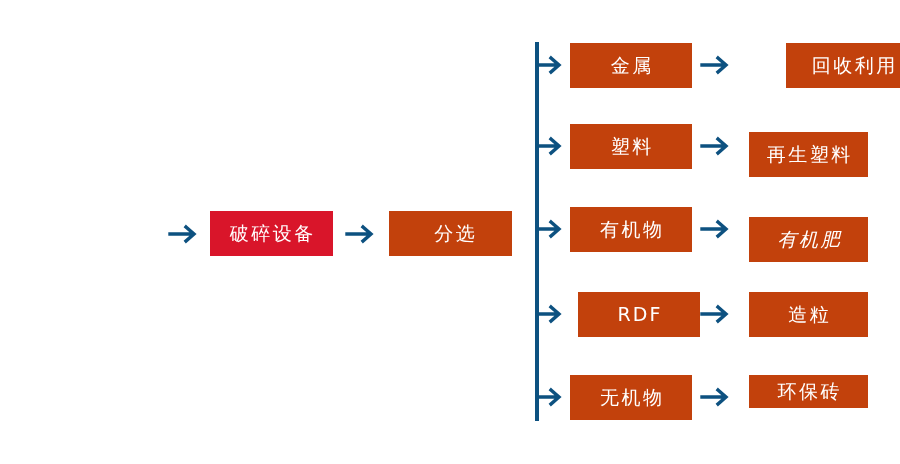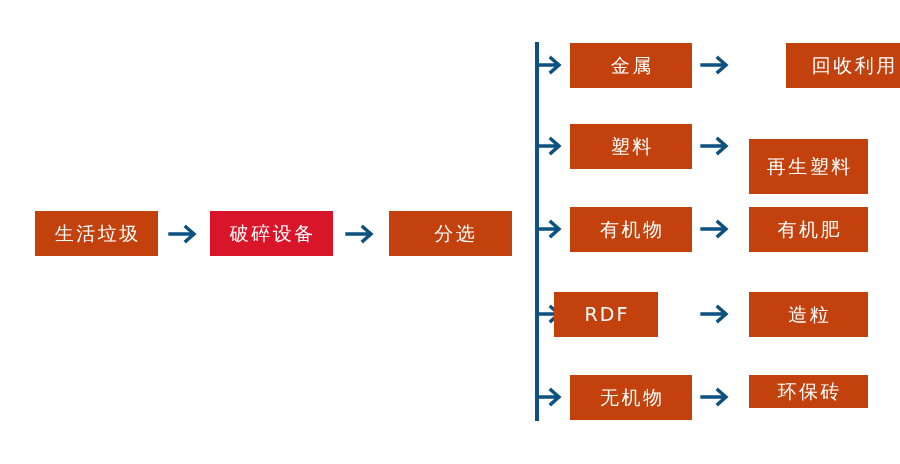--- a/index.html
+++ b/index.html
@@ -54,21 +54,20 @@
   .vbar {
     position: absolute;
     background: #0d5180;
   }
 </style>
 </head>
 <body>
 
 <div id="canvas">
 
-  <div class="node blue" id="main-node-0" style="left:35px; top:211px; width:123px; height:45px;">生活垃圾</div>
 
   <div class="arrow" style="left:168px; top:221px; width:32px;">
     <svg width="32" height="26" viewBox="0 0 32 26" aria-hidden="true">
       <path d="M2 13 H24 M18 6 L26 13 L18 20" fill="none" stroke="#0d5180" stroke-width="3.4" stroke-linecap="square" stroke-linejoin="miter"></path>
     </svg>
   </div>
 
   <div class="node red" id="main-node-1" style="left:210px; top:211px; width:123px; height:45px;">破碎设备</div>
 
   <div class="arrow" style="left:345px; top:221px; width:32px;">
@@ -98,41 +97,41 @@
     <svg width="28" height="26" viewBox="0 0 28 26" aria-hidden="true">
       <path d="M0 13 H20 M14 6 L22 13 L14 20" fill="none" stroke="#0d5180" stroke-width="3.4" stroke-linecap="square" stroke-linejoin="miter"></path>
     </svg>
   </div>
   <div class="node blue" style="left:570px; top:124px; width:122px; height:45px;">塑料</div>
   <div class="arrow" style="left:700px; top:133px; width:32px;">
     <svg width="32" height="26" viewBox="0 0 32 26" aria-hidden="true">
       <path d="M2 13 H24 M18 6 L26 13 L18 20" fill="none" stroke="#0d5180" stroke-width="3.4" stroke-linecap="square" stroke-linejoin="miter"></path>
     </svg>
   </div>
-  <div class="node blue" style="left:749px; top:139px; width:119px; height:55px;text-align:right;">再生塑料</div>
+  <div class="node blue" style="left:749px; top:132px; width:119px; height:45px;text-align:right;">再生塑料</div>
 
   <div class="arrow" style="left:537px; top:216px; width:28px;">
     <svg width="28" height="26" viewBox="0 0 28 26" aria-hidden="true">
       <path d="M0 13 H20 M14 6 L22 13 L14 20" fill="none" stroke="#0d5180" stroke-width="3.4" stroke-linecap="square" stroke-linejoin="miter"></path>
     </svg>
   </div>
   <div class="node blue" style="left:570px; top:207px; width:122px; height:45px;">有机物</div>
   <div class="arrow" style="left:700px; top:216px; width:32px;">
     <svg width="32" height="26" viewBox="0 0 32 26" aria-hidden="true">
       <path d="M2 13 H24 M18 6 L26 13 L18 20" fill="none" stroke="#0d5180" stroke-width="3.4" stroke-linecap="square" stroke-linejoin="miter"></path>
     </svg>
   </div>
-  <div class="node blue" style="left:749px; top:207px; width:119px; height:45px;">有机肥</div>
+  <div class="node blue" style="left:749px; top:217px; width:119px; height:45px;font-style:italic;">有机肥</div>
 
   <div class="arrow" style="left:537px; top:301px; width:28px;">
     <svg width="28" height="26" viewBox="0 0 28 26" aria-hidden="true">
       <path d="M0 13 H20 M14 6 L22 13 L14 20" fill="none" stroke="#0d5180" stroke-width="3.4" stroke-linecap="square" stroke-linejoin="miter"></path>
     </svg>
   </div>
-  <div class="node blue latin" style="left:554px; top:292px; width:104px; height:45px;">RDF</div>
+  <div class="node blue latin" style="left:578px; top:292px; width:122px; height:45px;">RDF</div>
   <div class="arrow" style="left:700px; top:301px; width:32px;">
     <svg width="32" height="26" viewBox="0 0 32 26" aria-hidden="true">
       <path d="M2 13 H24 M18 6 L26 13 L18 20" fill="none" stroke="#0d5180" stroke-width="3.4" stroke-linecap="square" stroke-linejoin="miter"></path>
     </svg>
   </div>
   <div class="node blue" style="left:749px; top:292px; width:119px; height:45px;">造粒</div>
 
   <div class="arrow" style="left:537px; top:384px; width:28px;">
     <svg width="28" height="26" viewBox="0 0 28 26" aria-hidden="true">
       <path d="M0 13 H20 M14 6 L22 13 L14 20" fill="none" stroke="#0d5180" stroke-width="3.4" stroke-linecap="square" stroke-linejoin="miter"></path>

